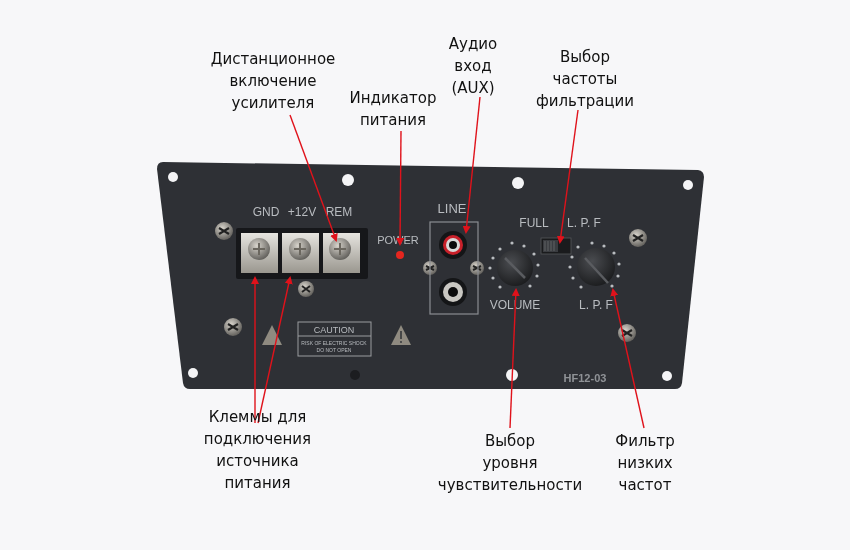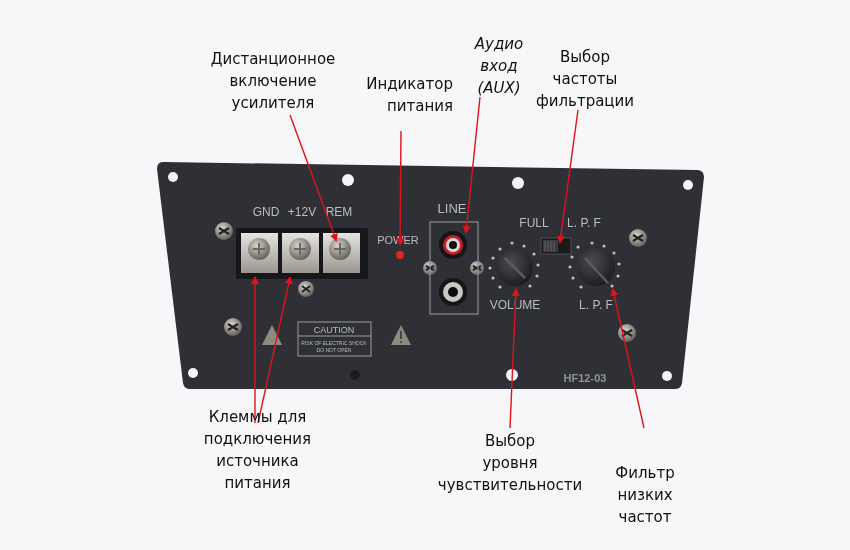--- a/index.html
+++ b/index.html
@@ -187,30 +187,30 @@
     <line x1="255" y1="423" x2="255" y2="278" marker-end="url(#ah)"></line>
     <line x1="258" y1="423" x2="290" y2="278" marker-end="url(#ah)"></line>
     <line x1="510" y1="428" x2="516" y2="290" marker-end="url(#ah)"></line>
     <line x1="644" y1="428" x2="613" y2="290" marker-end="url(#ah)"></line>
   </g>
 </svg>
 
 <div class="label" style="left:198px; top:48px; width:150px;">Дистанционное
 включение
 усилителя</div>
-<div class="label" style="left:333px; top:73px; width:120px;text-align:right;">Индикатор
+<div class="label" style="left:333px; top:87px; width:120px;">Индикатор
 питания</div>
-<div class="label" style="left:459px; top:33px; width:80px;font-style:italic;">Аудио
+<div class="label" style="left:433px; top:33px; width:80px;">Аудио
 вход
 (AUX)</div>
 <div class="label" style="left:525px; top:46px; width:120px;">Выбор
 частоты
 фильтрации</div>
 <div class="label" style="left:190px; top:406px; width:135px;">Клеммы для
 подключения
 источника
 питания</div>
 <div class="label" style="left:430px; top:430px; width:160px;">Выбор
 уровня
 чувствительности</div>
-<div class="label" style="left:605px; top:430px; width:80px;margin-top:32px;">Фильтр
+<div class="label" style="left:605px; top:430px; width:80px;">Фильтр
 низких
 частот</div>
 
 </body></html>

